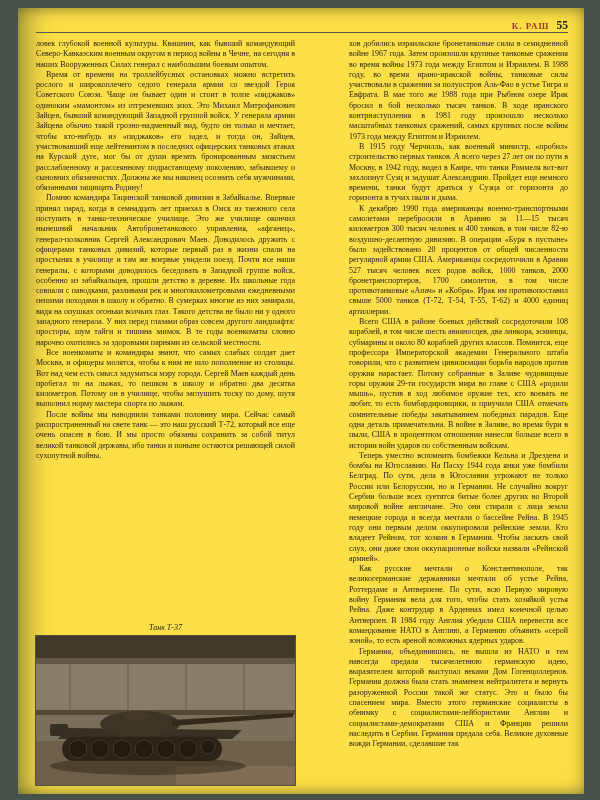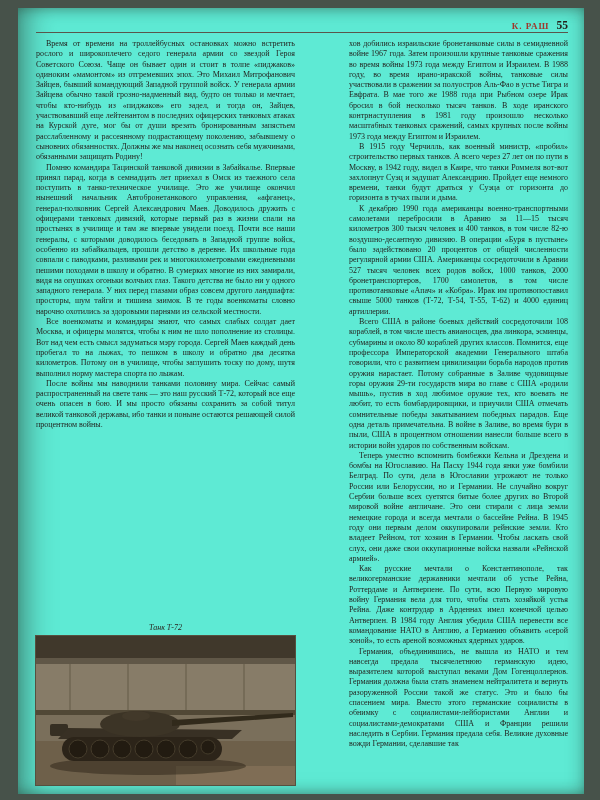--- a/index.html
+++ b/index.html
@@ -4,21 +4,21 @@
 <style>
   html,body{margin:0;padding:0;}
   body{
     width:600px;height:800px;position:relative;
     background:#47524a;
     font-family:"Liberation Serif","DejaVu Serif",serif;
     overflow:hidden;
   }
   .page{
     position:absolute;left:18px;top:8px;width:566px;height:786px;
-    background:#5eead4;
+    background:#fde047;
     box-shadow:
       inset 20px 0 30px -14px rgba(35,42,32,.55),
       inset -10px 0 18px -10px rgba(35,42,32,.38),
       inset 0 9px 14px -9px rgba(35,42,32,.35),
       inset 0 -9px 14px -9px rgba(35,42,32,.35);
   }
   .header{
     position:absolute;top:7px;left:18px;right:16px;
     text-align:right;white-space:nowrap;
   }
@@ -64,27 +64,28 @@
 
   <div class="header">
     <span class="author">К. РАШ</span><span class="pnum">55</span>
   </div>
   <div class="rule"></div>
 
   <div class="content">
 
     <div class="col col-left">
       <div class="coltext" id="left-text">
+          <p class="no-indent">ловек глубокой военной культуры. Квашнин, как бывший командующий Северо-Кавказским военным округом в период войны в Чечне, на сегодня в наших Вооруженных Силах генерал с наибольшим боевым опытом.</p>
           <p>Время от времени на троллейбусных остановках можно встретить рослого и широкоплечего седого генерала армии со звездой Героя Советского Союза. Чаще он бывает один и стоит в толпе «пиджаков» одиноким «мамонтом» из отгремевших эпох. Это Михаил Митрофанович Зайцев, бывший командующий Западной группой войск. У генерала армии Зайцева обычно такой грозно-надменный вид, будто он только и мечтает, чтобы кто-нибудь из «пиджаков» его задел, и тогда он, Зайцев, участвовавший еще лейтенантом в последних офицерских танковых атаках на Курской дуге, мог бы от души врезать бронированным запястьем расслабленному и рассеянному подрастающему поколению, забывшему о сыновних обязанностях. Должны же мы наконец осознать себя мужчинами, обязанными защищать Родину!</p>
           <p>Помню командира Тацинской танковой дивизии в Забайкалье. Впервые принял парад, когда в семнадцать лет приехал в Омск из таежного села поступить в танко-техническое училище. Это же училище окончил нынешний начальник Автобронетанкового управления, «афганец», генерал-полковник Сергей Александрович Маев. Доводилось дружить с офицерами танковых дивизий, которые первый раз в жизни спали на простынях в училище и там же впервые увидели поезд. Почти все наши генералы, с которыми доводилось беседовать в Западной группе войск, особенно из забайкальцев, прошли детство в деревне. Их школьные года совпали с паводками, разливами рек и многокилометровыми ежедневными пешими походами в школу и обратно. В сумерках многие из них замирали, видя на опушках огоньки волчьих глаз. Такого детства не было ни у одного западного генерала. У них перед глазами образ совсем другого ландшафта: просторы, шум тайги и тишина заимок. В те годы военкоматы словно нарочно охотились за здоровыми парнями из сельской местности.</p>
           <p>Все военкоматы и командиры знают, что самых слабых солдат дает Москва, и офицеры молятся, чтобы к ним не шло пополнение из столицы. Вот над чем есть смысл задуматься мэру города. Сергей Маев каждый день пробегал то на лыжах, то пешком в школу и обратно два десятка километров. Потому он в училище, чтобы заглушить тоску по дому, шутя выполнил норму мастера спорта по лыжам.</p>
-          <p>После войны мы наводнили танками половину мира. Сейчас самый распространенный на свете танк — это наш русский Т-72, который все еще очень опасен в бою. И мы просто обязаны сохранить за собой титул великой танковой державы, ибо танки и поныне остаются решающей силой процентном войны.</p>
+          <p>После войны мы наводнили танками половину мира. Сейчас самый распространенный на свете танк — это наш русский Т-72, который все еще очень опасен в бою. И мы просто обязаны сохранить за собой титул великой танковой державы, ибо танки и поныне остаются решающей силой сухопутной войны.</p>
         </div>
 
-      <div class="caption">Танк Т-72</div>
+      <div class="caption">Танк Т-37</div>
 
       <div class="photo">
         <svg viewBox="0 0 259 149" preserveAspectRatio="none">
 
           <rect x="0" y="0" width="259" height="149" fill="#8a8373"></rect>
           <rect x="0" y="0" width="259" height="22" fill="#37342c"></rect>
           <rect x="0" y="22" width="259" height="6" fill="#5c584c"></rect>
 
           <g stroke="#6e6859" stroke-width="1.5">
             <line x1="34" y1="28" x2="34" y2="82"></line>

